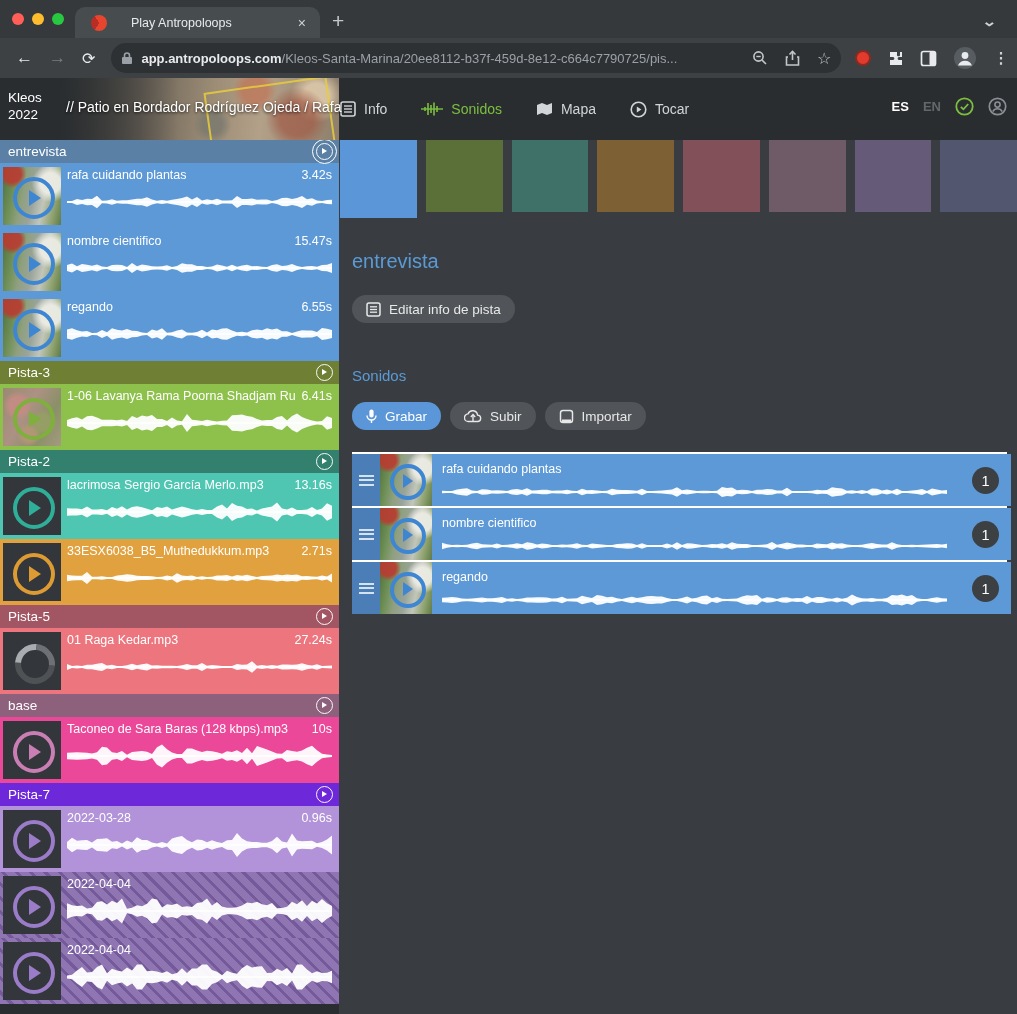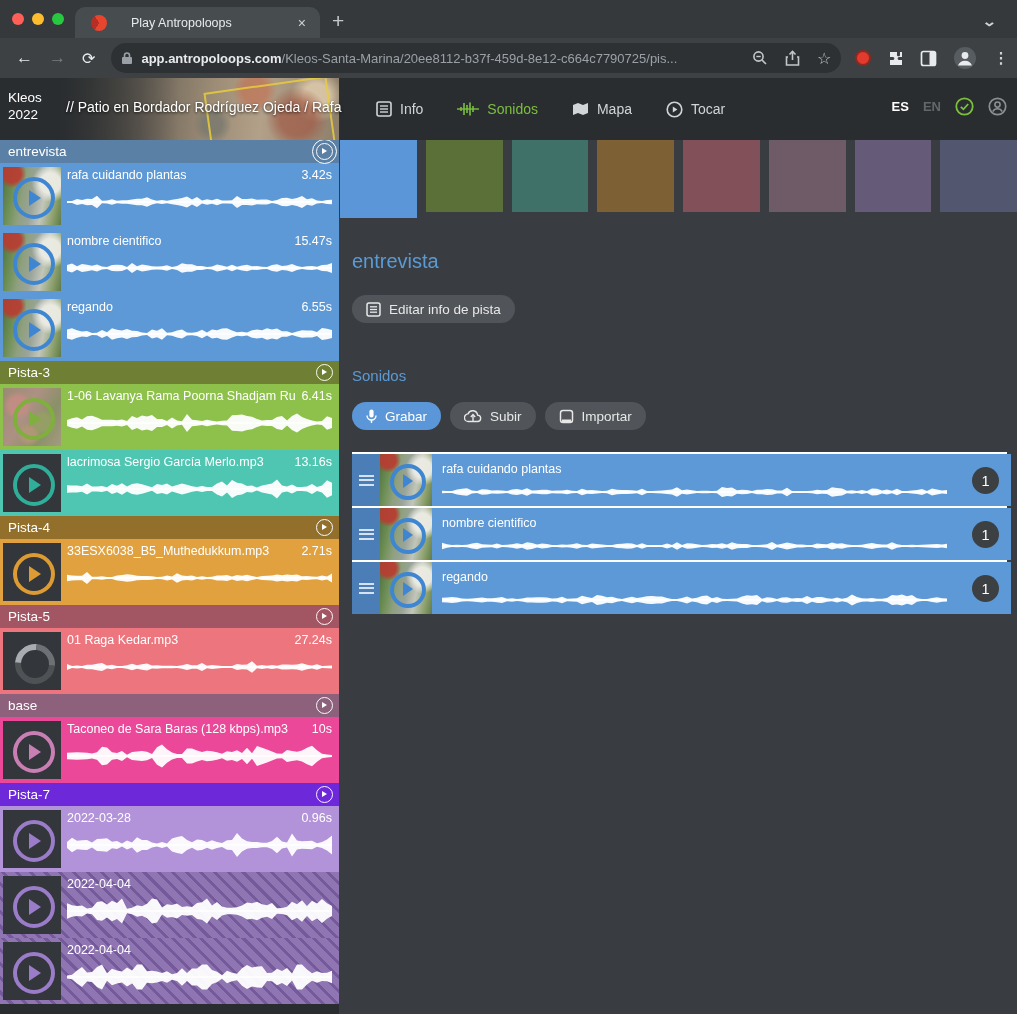--- a/index.html
+++ b/index.html
@@ -43,21 +43,21 @@
       radial-gradient(circle at 85% 65%,rgba(160,90,70,.7) 0 7%,rgba(160,90,70,0) 13%),
       radial-gradient(circle at 55% 75%,rgba(120,120,110,.8) 0 6%,rgba(120,120,110,0) 12%),
       radial-gradient(circle at 92% 30%,rgba(220,200,170,.9) 0 5%,rgba(220,200,170,0) 10%),
       linear-gradient(95deg,#3c3f3a 0%,#6a6257 30%,#9d8d76 55%,#b3a089 72%,#8d7f6b 100%);}
   .map-strip::before{content:"";position:absolute;left:0;top:0;width:120px;height:62px;
       background:linear-gradient(90deg,#2a2d30 0%,rgba(42,45,48,0) 100%);}
   .map-strip::after{content:"";position:absolute;left:150px;top:6px;width:120px;height:70px;
       border:2px solid rgba(232,205,60,.85);transform:rotate(-8deg);}
   .patio-title{position:absolute;left:66px;top:21px;width:270px;color:#fff;font-size:14px;
       text-shadow:0 1px 3px rgba(0,0,0,.8);white-space:nowrap;z-index:2;}
-  .app-nav{position:absolute;left:376px;top:0;height:62px;display:flex;align-items:center;gap:34px;}
+  .app-nav{position:absolute;left:340px;top:0;height:62px;display:flex;align-items:center;gap:34px;}
   .nav-item{display:flex;align-items:center;gap:8px;color:#d2d5d7;font-size:14px;}
   .nav-item.active{color:#7cbf3f;}
   .header-right{position:absolute;right:10px;top:0;height:57px;display:flex;align-items:center;gap:14px;}
   .lang{font-size:13px;font-weight:bold;}
   .lang.on{color:#fff;} .lang.off{color:#63676a;}
   
   .sidebar{position:absolute;left:0;top:140px;width:339px;height:874px;overflow:hidden;background:#2a2d30;}
   .main{position:absolute;left:340px;top:140px;width:677px;height:874px;}
   
   .track-header{height:23px;display:flex;align-items:center;padding:0 6px 0 8px;color:#fff;font-size:13.5px;}
@@ -326,44 +326,44 @@
             <span class="waveform"><svg width="265" height="26" viewBox="0 0 265 26" preserveAspectRatio="none">
                 <rect x="0" y="12.2" width="265" height="1.6" fill="rgba(255,255,255,.95)"></rect>
                 <polygon points="0.0,9.9 5.0,8.3 10.0,7.3 15.0,9.5 20.0,6.3 25.0,5.7 30.0,7.6 35.0,9.8 40.0,9.8 45.0,9.7 50.0,10.2 55.0,9.4 60.0,10.9 65.0,5.9 70.0,8.0 75.0,5.5 80.0,6.4 85.0,4.9 90.0,9.0 95.0,9.0 100.0,11.1 105.0,7.6 110.0,10.5 115.0,11.3 120.0,3.9 125.0,9.7 130.0,10.2 135.0,11.1 140.0,9.7 145.0,10.7 150.0,11.5 155.0,10.8 160.0,10.4 165.0,5.3 170.0,5.1 175.0,4.4 180.0,6.1 185.0,6.8 190.0,9.0 195.0,10.4 200.0,10.1 205.0,9.9 210.0,6.9 215.0,6.1 220.0,10.5 225.0,6.0 230.0,3.5 235.0,7.1 240.0,8.9 245.0,10.6 250.0,11.4 255.0,10.9 260.0,6.2 265.0,7.9 265.0,18.1 260.0,19.8 255.0,15.1 250.0,14.6 245.0,15.4 240.0,17.1 235.0,18.9 230.0,22.5 225.0,20.0 220.0,15.5 215.0,19.9 210.0,19.1 205.0,16.1 200.0,15.9 195.0,15.6 190.0,17.0 185.0,19.2 180.0,19.9 175.0,21.6 170.0,20.9 165.0,20.7 160.0,15.6 155.0,15.2 150.0,14.5 145.0,15.3 140.0,16.3 135.0,14.9 130.0,15.8 125.0,16.3 120.0,22.1 115.0,14.7 110.0,15.5 105.0,18.4 100.0,14.9 95.0,17.0 90.0,17.0 85.0,21.1 80.0,19.6 75.0,20.5 70.0,18.0 65.0,20.1 60.0,15.1 55.0,16.6 50.0,15.8 45.0,16.3 40.0,16.2 35.0,16.2 30.0,18.4 25.0,20.3 20.0,19.7 15.0,16.5 10.0,18.7 5.0,17.7 0.0,16.1" fill="rgba(255,255,255,.95)"></polygon>
               </svg></span>
           </span>
       </div>
     </div>
   </div>
 
   <div class="track t2">
+    <div class="track-header">
+      <span class="tname">Pista-2</span>
+      <span class="playring"></span>
+    </div>
     <div class="track-sounds">
       <div class="side-item">
         <span class="side-thumb thumb-dark">
             <span class="play-badge pb-teal"></span>
           </span>
         <span class="side-meta">
             <span class="meta-row">
               <span class="stitle">lacrimosa Sergio García Merlo.mp3</span>
               <span class="sdur">13.16s</span>
             </span>
             <span class="waveform"><svg width="265" height="26" viewBox="0 0 265 26" preserveAspectRatio="none">
                 <rect x="0" y="12.2" width="265" height="1.6" fill="rgba(255,255,255,.95)"></rect>
                 <polygon points="0.0,9.3 5.0,9.4 10.0,9.6 15.0,10.2 20.0,7.5 25.0,10.6 30.0,10.6 35.0,10.0 40.0,11.3 45.0,8.0 50.0,9.8 55.0,7.3 60.0,10.6 65.0,7.9 70.0,7.2 75.0,8.3 80.0,9.7 85.0,11.3 90.0,8.1 95.0,8.9 100.0,7.4 105.0,10.5 110.0,9.1 115.0,7.6 120.0,8.8 125.0,10.3 130.0,11.0 135.0,9.9 140.0,11.0 145.0,11.0 150.0,7.6 155.0,5.5 160.0,9.5 165.0,3.9 170.0,6.7 175.0,7.6 180.0,10.1 185.0,9.6 190.0,11.6 195.0,9.4 200.0,8.6 205.0,7.6 210.0,3.6 215.0,9.5 220.0,10.4 225.0,8.5 230.0,11.0 235.0,11.0 240.0,10.5 245.0,8.1 250.0,11.1 255.0,9.4 260.0,4.3 265.0,6.7 265.0,19.3 260.0,21.7 255.0,16.6 250.0,14.9 245.0,17.9 240.0,15.5 235.0,15.0 230.0,15.0 225.0,17.5 220.0,15.6 215.0,16.5 210.0,22.4 205.0,18.4 200.0,17.4 195.0,16.6 190.0,14.4 185.0,16.4 180.0,15.9 175.0,18.4 170.0,19.3 165.0,22.1 160.0,16.5 155.0,20.5 150.0,18.4 145.0,15.0 140.0,15.0 135.0,16.1 130.0,15.0 125.0,15.7 120.0,17.2 115.0,18.4 110.0,16.9 105.0,15.5 100.0,18.6 95.0,17.1 90.0,17.9 85.0,14.7 80.0,16.3 75.0,17.7 70.0,18.8 65.0,18.1 60.0,15.4 55.0,18.7 50.0,16.2 45.0,18.0 40.0,14.7 35.0,16.0 30.0,15.4 25.0,15.4 20.0,18.5 15.0,15.8 10.0,16.4 5.0,16.6 0.0,16.7" fill="rgba(255,255,255,.95)"></polygon>
               </svg></span>
           </span>
       </div>
     </div>
   </div>
 
   <div class="track t3">
-    <div class="track-header">
-      <span class="tname">Pista-4</span>
-      <span class="playring"></span>
-    </div>
     <div class="track-sounds">
       <div class="side-item">
         <span class="side-thumb thumb-dark">
             <span class="play-badge pb-orange"></span>
           </span>
         <span class="side-meta">
             <span class="meta-row">
               <span class="stitle">33ESX6038_B5_Muthedukkum.mp3</span>
               <span class="sdur">2.71s</span>
             </span>

